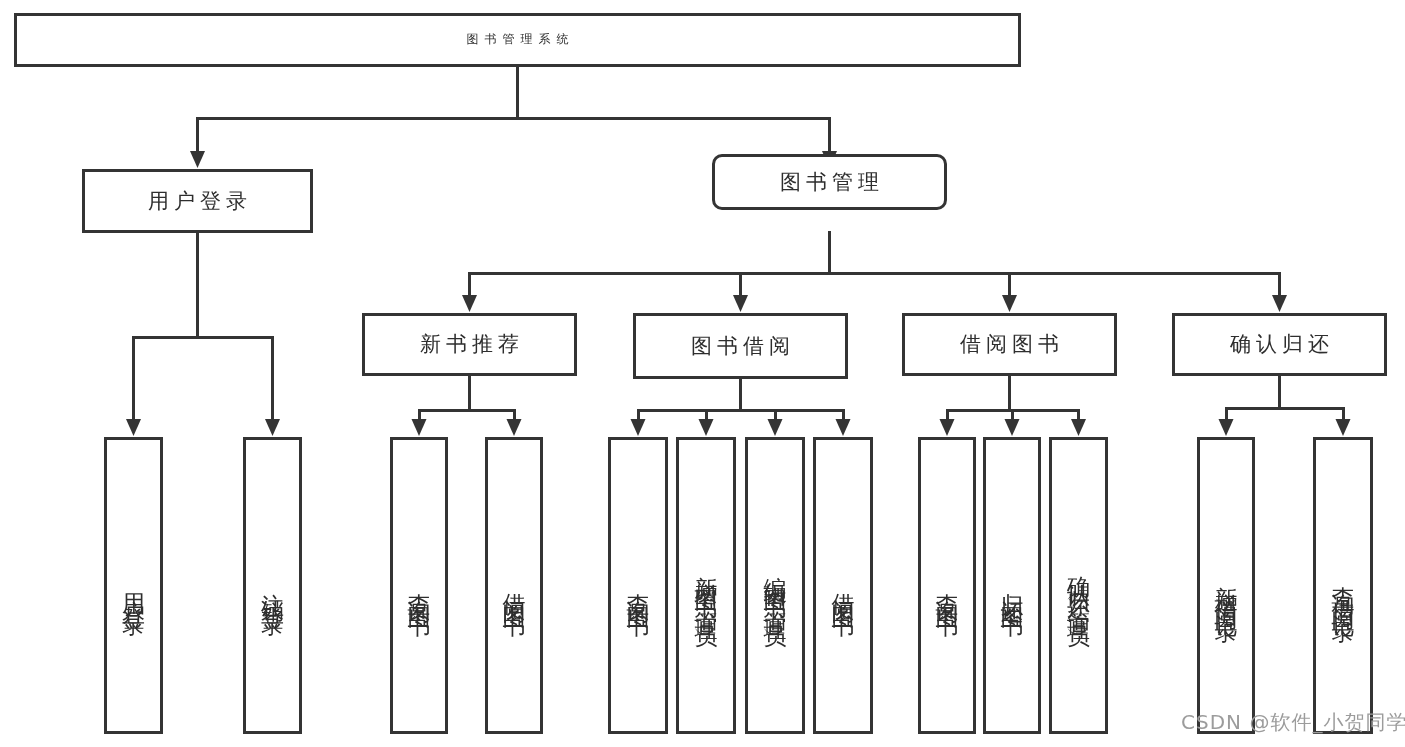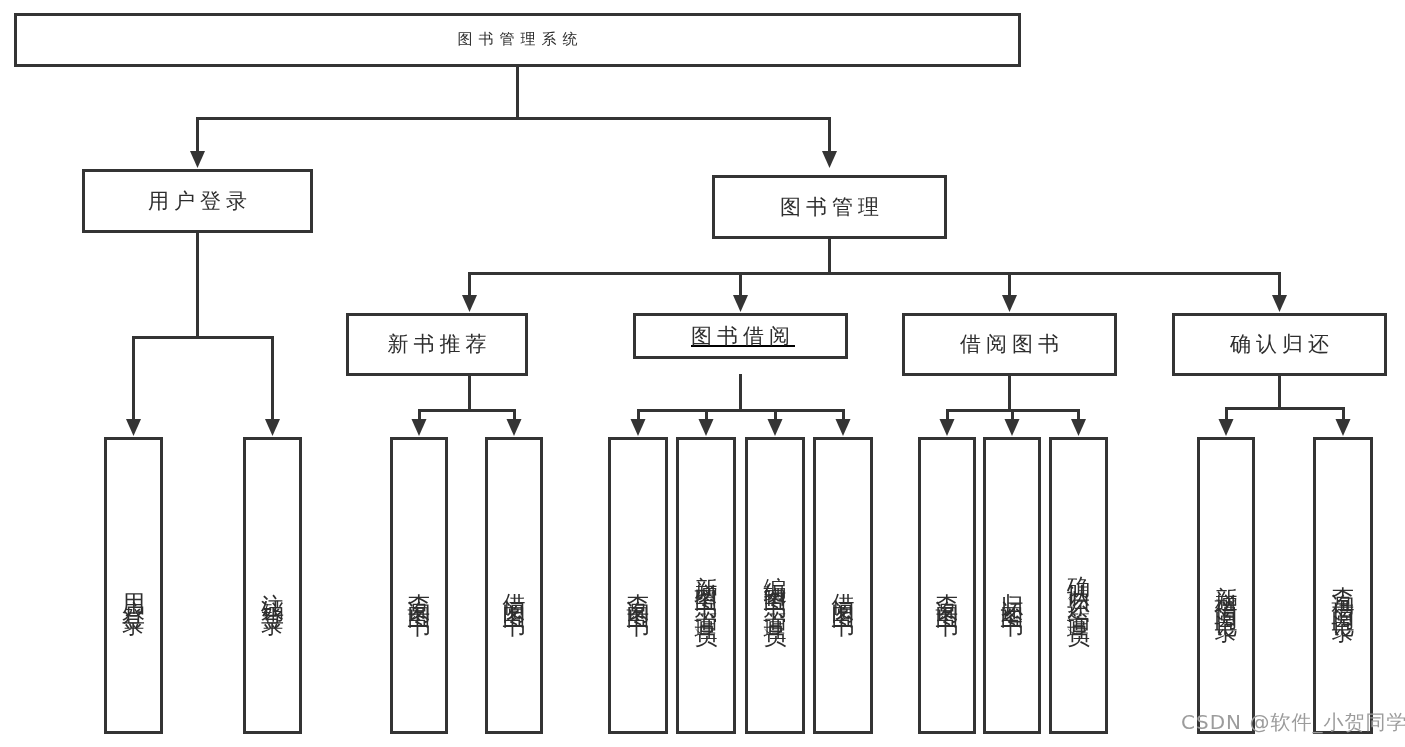--- a/index.html
+++ b/index.html
@@ -35,21 +35,21 @@
     color:var(--text);
     line-height:1.15;
     white-space:nowrap;
   }
   .node.horizontal .label{
     font-size:21px;
     letter-spacing:5px;
     padding-left:5px;
   }
   .node.root .label{
-    font-size:15px;
+    font-size:12px;
     letter-spacing:6px;
     padding-left:6px;
   }
   .node.vertical .label{
     writing-mode:vertical-rl;
     text-orientation:mixed;
     font-size:23px;
     letter-spacing:7px;
     padding-top:7px;
     line-height:1;
@@ -123,27 +123,27 @@
       <line x1="1343" y1="408" x2="1343" y2="425" stroke="#343434" stroke-width="3" shape-rendering="crispEdges"></line>
       <polygon points="1343,436 1335.5,419 1350.5,419" fill="#343434"></polygon>
     </svg>
   <div id="nodes">
       <div class="node horizontal root" style="left: 14px; top: 13px; width: 1007px; height: 54px;">
         <span class="label">图书管理系统</span>
       </div>
       <div class="node horizontal" style="left: 82px; top: 169px; width: 231px; height: 64px;">
         <span class="label">用户登录</span>
       </div>
-      <div class="node horizontal" style="left: 712px; top: 175px; width: 235px; height: 64px;">
+      <div class="node horizontal" style="left: 712px; top: 154px; width: 235px; height: 56px; border-radius: 10px;">
         <span class="label">图书管理</span>
       </div>
-      <div class="node horizontal" style="left: 346px; top: 313px; width: 182px; height: 63px;">
+      <div class="node horizontal" style="left: 362px; top: 313px; width: 215px; height: 63px;">
         <span class="label">新书推荐</span>
       </div>
-      <div class="node horizontal" style="left: 633px; top: 313px; width: 215px; height: 46px; text-decoration: underline;">
+      <div class="node horizontal" style="left: 633px; top: 313px; width: 215px; height: 66px;">
         <span class="label">图书借阅</span>
       </div>
       <div class="node horizontal" style="left: 902px; top: 313px; width: 215px; height: 63px;">
         <span class="label">借阅图书</span>
       </div>
       <div class="node horizontal" style="left: 1172px; top: 313px; width: 215px; height: 63px;">
         <span class="label">确认归还</span>
       </div>
       <div class="node vertical" style="left: 104px; top: 437px; width: 59px; height: 297px;">
         <span class="label">用户登录</span>

